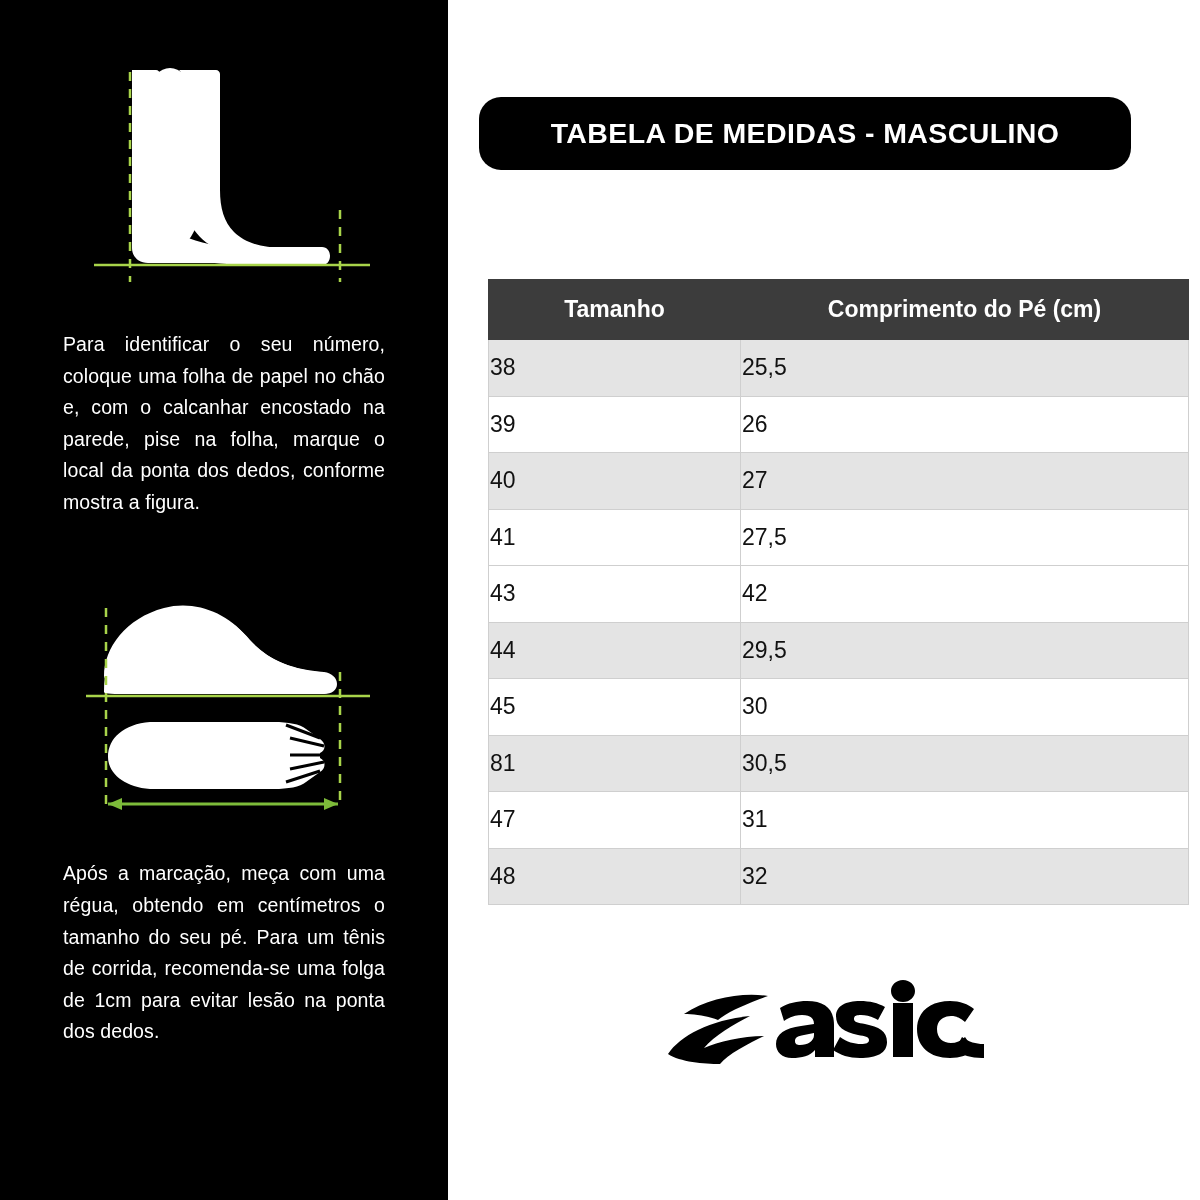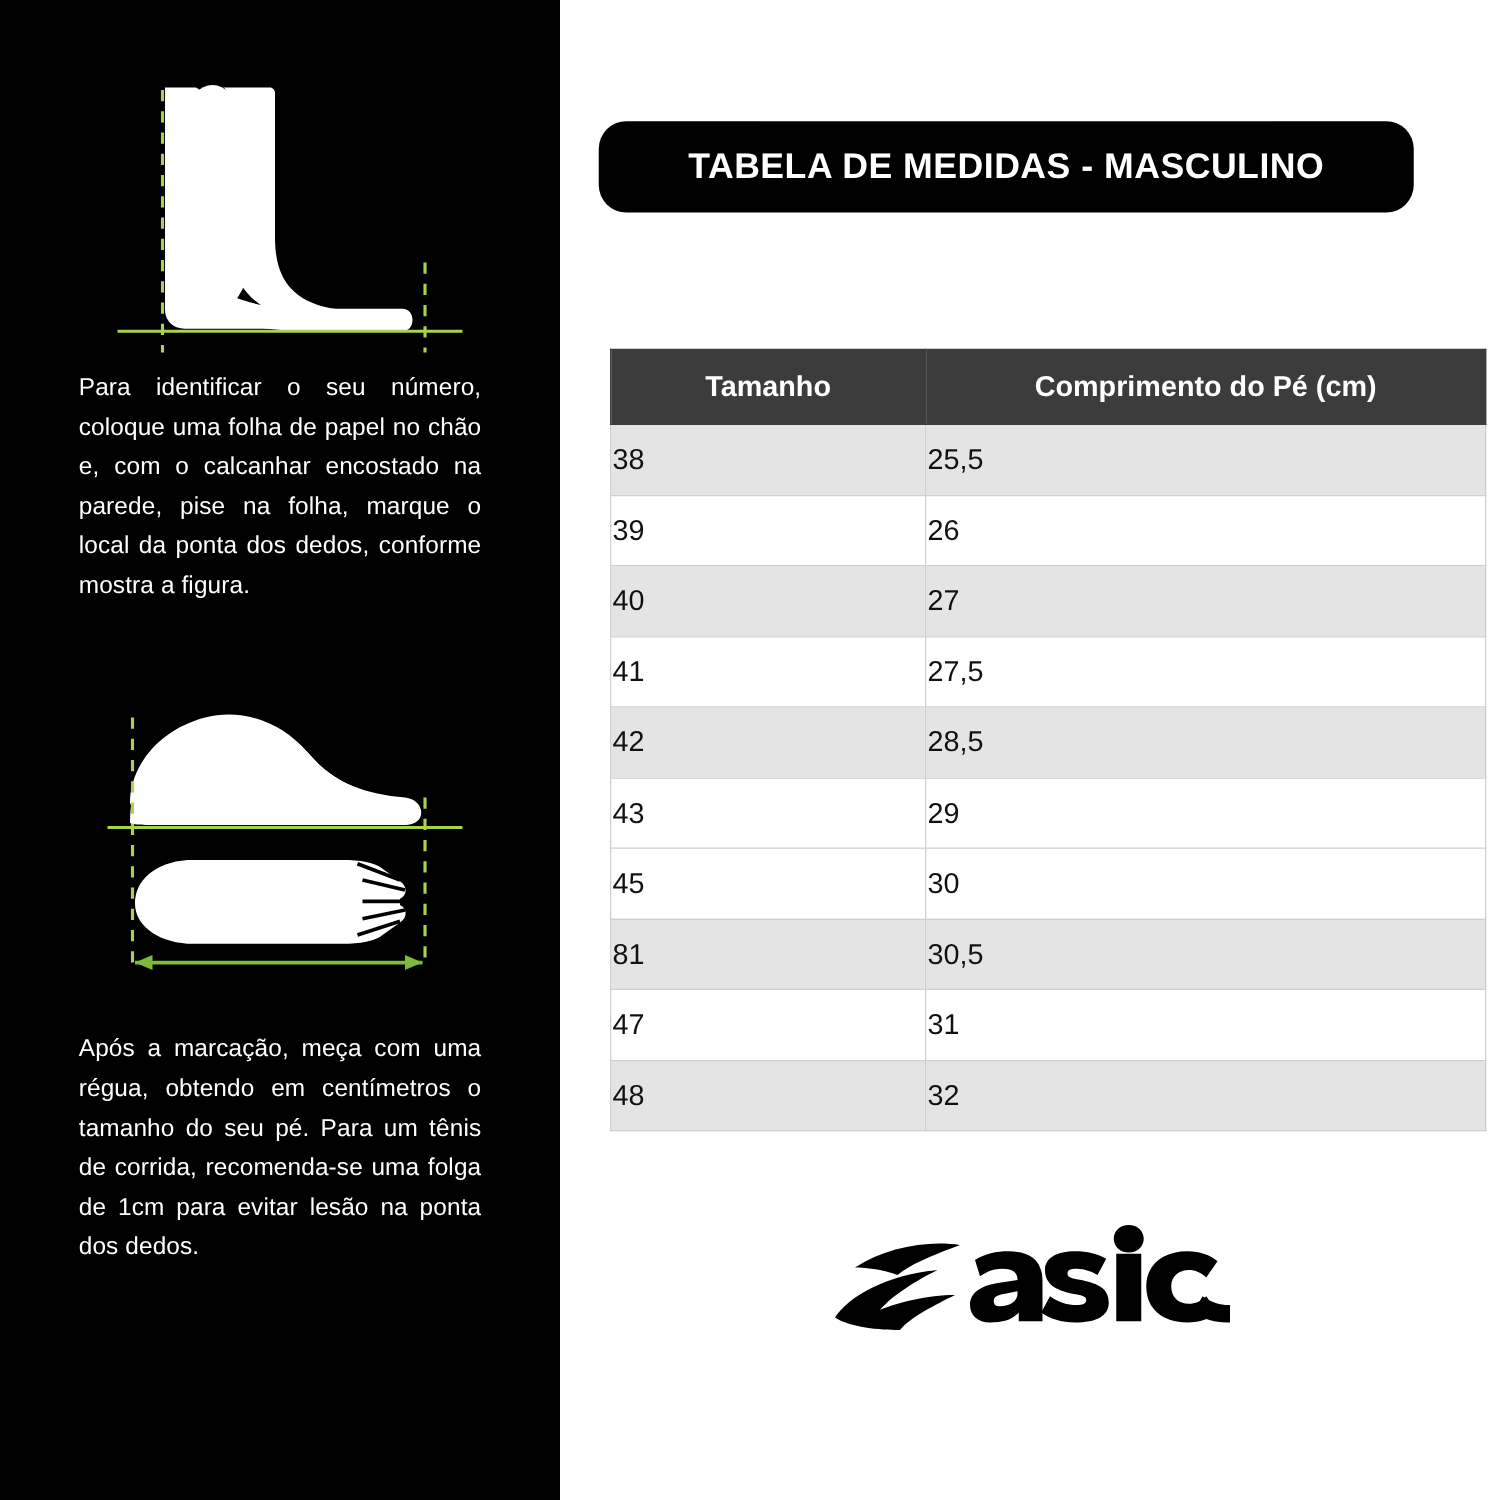--- a/index.html
+++ b/index.html
@@ -40,21 +40,21 @@
     justify-content: center;
   }
 
   .caption {
     color: #ffffff;
     font-size: 19.5px;
     line-height: 1.62;
     text-align: justify;
     text-align-last: left;
     width: 322px;
-    margin: 0 auto 0 auto;
+    margin: 34px auto 0 auto;
     letter-spacing: 0.1px;
   }
 
   .caption.second {
     margin-top: 26px;
   }
 
   .spacer-mid {
     height: 54px;
   }
@@ -226,27 +226,27 @@
           <td>26</td>
         </tr>
         <tr class="alt">
           <td>40</td>
           <td>27</td>
         </tr>
         <tr>
           <td>41</td>
           <td>27,5</td>
         </tr>
-        <tr class="alt">
+        <tr>
+          <td>43</td>
           <td>42</td>
-          <td>28,5</td>
-        </tr>
-        <tr>
-          <td>43</td>
-          <td>29</td>
+        </tr>
+        <tr class="alt">
+          <td>44</td>
+          <td>29,5</td>
         </tr>
         <tr>
           <td>45</td>
           <td>30</td>
         </tr>
         <tr class="alt">
           <td>81</td>
           <td>30,5</td>
         </tr>
         <tr>

